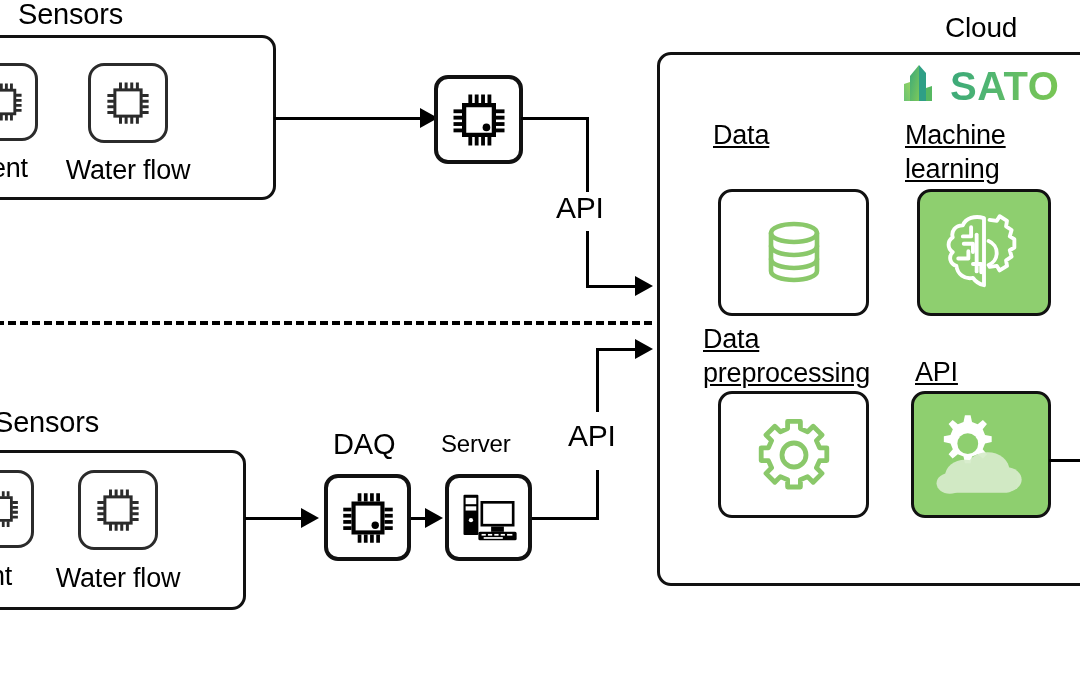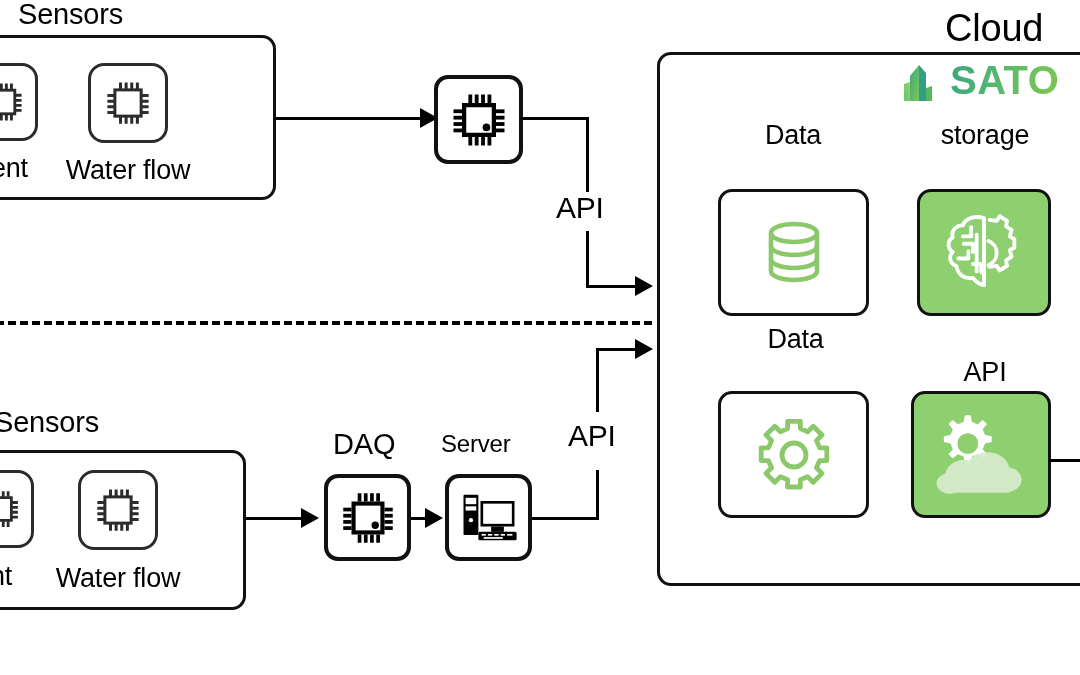--- a/index.html
+++ b/index.html
@@ -21,21 +21,21 @@
 
   
   .lbl {
     position: absolute;
     color: #000000;
     font-size: 27px;
     line-height: 32px;
     white-space: nowrap;
     letter-spacing: -0.2px;
   }
-  .lbl.ctr { text-align: center; white-space: normal; }
+  .lbl.ctr { text-align: left; white-space: normal; text-decoration: underline; }
 
   .group-box {
     position: absolute;
     border: 3px solid #111111;
     border-radius: 14px;
     background: #ffffff;
     box-sizing: border-box;
   }
 
   .node-box {
@@ -93,21 +93,21 @@
     width: 0; height: 0;
     border-top: 10px solid transparent;
     border-bottom: 10px solid transparent;
     border-left: 18px solid #000000;
   }
 
   
   #sato-logo {
     position: absolute;
     display: flex;
-    align-items: flex-start;
+    align-items: flex-end;
     gap: 8px;
   }
   .sato-word {
     font-size: 40px;
     font-weight: 700;
     letter-spacing: 0.5px;
     line-height: 40px;
     background: linear-gradient(100deg,#3aa87a 0%, #4fb572 35%, #6cc05f 70%, #79c653 100%);
     -webkit-background-clip: text;
     background-clip: text;
@@ -268,21 +268,21 @@
     </svg>
   </div>
 
   <div class="hline" style="left:532px; top:517px; width:67px;"></div>
   <div class="vline" style="left:596px; top:470px; height:49px;"></div>
   <div class="lbl" style="left:568px; top:420px; font-size:30px;">API</div>
   <div class="vline" style="left:596px; top:350px; height:62px;"></div>
   <div class="hline" style="left:596px; top:348px; width:45px;"></div>
   <div class="arrow-right" style="left:635px; top:339px;"></div>
 
-  <div class="lbl" style="left:945px; top:12px; font-size:38px;">Cloud</div>
+  <div class="lbl" style="left:945px; top:12px; font-size:28px;">Cloud</div>
 
   <div class="group-box" style="left:657px; top:52px; width:460px; height:534px;"></div>
 
   <div id="sato-logo" style="left:902px; top:60px;">
     <svg width="40" height="46" viewBox="0 0 40 46">
       <defs>
         <linearGradient id="g1" x1="0" y1="0" x2="1" y2="1">
           <stop offset="0" stop-color="#3aa87a"></stop>
             <stop offset="1" stop-color="#7cc85a"></stop>
         </linearGradient>
@@ -307,21 +307,22 @@
       <g fill="none" stroke="#8ac86a" stroke-width="4.6" stroke-linecap="round">
         <ellipse cx="31" cy="14" rx="23" ry="9"></ellipse>
         <path d="M8 14 v38 a23 9 0 0 0 46 0 v-38"></path>
         <path d="M8 27 a23 9 0 0 0 46 0"></path>
         <path d="M8 40 a23 9 0 0 0 46 0"></path>
       </g>
     </svg>
   </div>
 
   <div class="lbl ctr" style="left:905px; top:118px; width:160px; font-size:27px; line-height:34px;">
-    <div>storage</div>
+    <div>Machine</div>
+    <div>learning</div>
   </div>
   <div class="tile filled" style="left:917px; top:189px; width:134px; height:127px;">
     <svg width="92" height="92" viewBox="0 0 100 100">
       <g fill="none" stroke="#ffffff" stroke-width="4.2" stroke-linejoin="round" stroke-linecap="round">
 
         <path d="M50 12 C40 9 30 12 27 20 C19 20 14 26 16 33 C10 37 10 45 16 49
                  C11 54 13 62 20 64 C21 73 29 79 38 77 C42 83 50 85 50 85 Z"></path>
         <path d="M36 22 v10 h-9"></path>
         <path d="M28 40 h10 v9"></path>
         <path d="M22 56 h11 v-8"></path>
@@ -329,20 +330,21 @@
         <path d="M42 30 v40"></path>
 
         <path d="M56 14 l8 1 3 -5 8 5 -1 6 6 4 -2 7 5 3 0 9 -5 3 2 7 -6 4 1 6 -8 5 -3 -5 -8 1"></path>
         <path d="M55 37 a14 14 0 0 1 0 26"></path>
       </g>
     </svg>
   </div>
 
   <div class="lbl ctr" style="left:703px; top:322px; width:185px; font-size:27px; line-height:34px;">
     <div>Data</div>
+    <div>preprocessing</div>
   </div>
   <div class="tile" style="left:718px; top:391px; width:151px; height:127px;">
     <svg width="80" height="80" viewBox="0 0 100 100">
       <g fill="none" stroke="#8ac86a" stroke-width="6" stroke-linejoin="round">
         <path d="M42 8 h16 v9 l9 4 7 -7 11 11 -7 7 4 9 h9 v16 h-9 l-4 9 7 7 -11 11 -7 -7 -9 4 v9 h-16 v-9 l-9 -4 -7 7 -11 -11 7 -7 -4 -9 h-9 v-16 h9 l4 -9 -7 -7 11 -11 7 7 9 -4 z"></path>
         <circle cx="50" cy="50" r="15"></circle>
       </g>
     </svg>
   </div>
 

